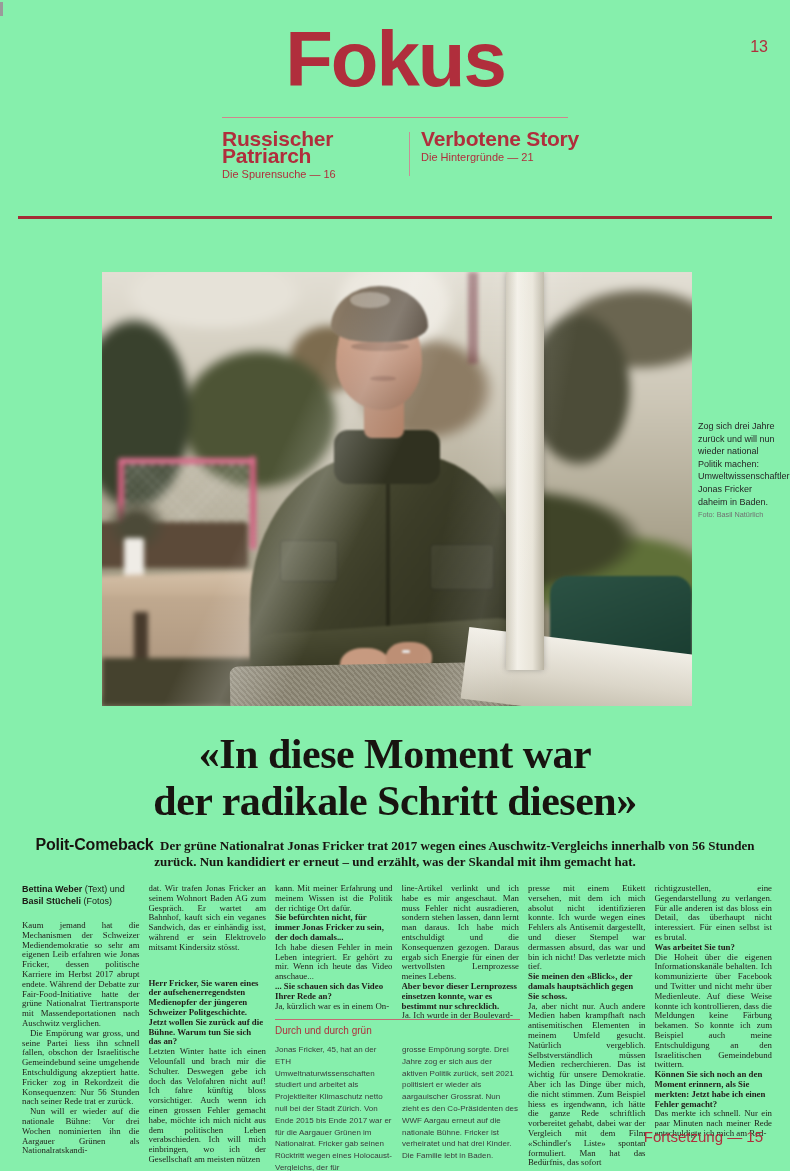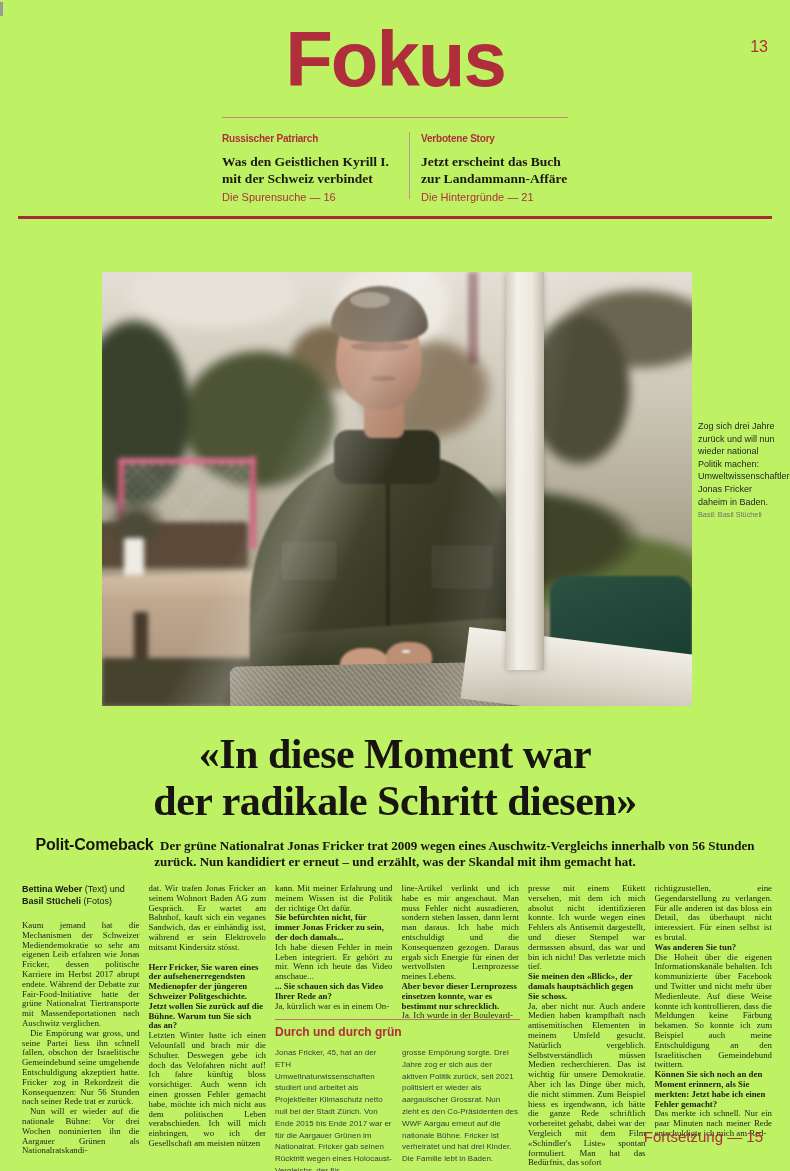--- a/index.html
+++ b/index.html
@@ -4,38 +4,38 @@
 <style>
   :root{
     --accent-red:#b02e3c;
     --rule-red:#a42c35;
     --light-red:#d2858c;
     --divider:#c79096;
     --ink:#211c18;
   }
   *{margin:0;padding:0;box-sizing:border-box;}
   html,body{background:#fff;}
-  .page{position:relative;width:790px;height:1171px;background:#bef264;overflow:hidden;
+  .page{position:relative;width:790px;height:1171px;background:#86efac;overflow:hidden;
         font-family:"Liberation Serif",serif;color:var(--ink);}
   .corner-mark{position:absolute;left:0;top:2px;width:3px;height:14px;background:#9a9a9a;}
 
   
   .masthead-title{position:absolute;left:0;top:18px;width:100%;text-align:center;
     font-family:"Liberation Sans",sans-serif;font-weight:bold;font-size:78px;line-height:82px;
     letter-spacing:-2px;color:var(--accent-red);}
   .pagenum{position:absolute;right:22px;top:34px;font-family:"Liberation Sans",sans-serif;
     font-size:16px;line-height:26px;color:var(--accent-red);}
 
   
   .teaser-rule{position:absolute;left:222px;top:117px;width:346px;height:1px;background:var(--light-red);}
   .teasers{position:absolute;left:222px;top:130px;width:360px;display:flex;}
   .t-divider{width:1px;background:var(--divider);margin:2px 11px 4px 11px;}
   .teaser{width:176px;}
   .teaser.second{width:160px;}
-  .t-title{font-family:"Liberation Sans",sans-serif;font-weight:bold;font-size:10px;line-height:17px;
+  .t-title{font-family:"Liberation Sans",sans-serif;font-weight:bold;font-size:21px;line-height:17px;
     color:var(--accent-red);letter-spacing:-0.2px;}
   .t-sub{margin-top:6px;font-weight:bold;font-size:13.5px;line-height:17px;color:#1c1814;}
   .t-link{margin-top:4px;font-family:"Liberation Sans",sans-serif;font-size:11px;color:var(--accent-red);}
 
   .section-rule{position:absolute;left:18px;top:216px;width:754px;height:3px;background:var(--rule-red);}
 
   
   .photo{position:absolute;left:102px;top:272px;width:590px;height:434px;overflow:hidden;background:#cdc7b7;}
   .photo *{position:absolute;}
   .ph-bg{inset:-8px;filter:blur(4px);
@@ -123,50 +123,48 @@
     font-size:13px;line-height:15.5px;color:#181410;}
   .kicker{font-family:"Liberation Sans",sans-serif;font-size:16px;letter-spacing:-0.2px;}
 
   
   .article{position:absolute;left:22px;top:884px;width:750px;height:287px;
     display:grid;grid-template-columns:repeat(6,1fr);column-gap:9px;}
   .col{overflow:hidden;font-size:8.8px;line-height:9.8px;text-align:justify;hyphens:auto;}
   .col p.para{margin:0;}
   .col p.q{font-weight:bold;text-align:left;}
   .col p.ind{text-indent:8px;}
-  .col p.gap{margin-top:10px;}
+  .col p.gap{margin-top:26px;}
   .byline{font-family:"Liberation Sans",sans-serif;font-size:9px;line-height:11.5px;margin-bottom:14px;
     text-align:left;color:#1c1814;}
   .infobox{position:absolute;left:253px;top:135px;width:245px;border-top:1.5px solid #c36a72;padding-top:5px;}
-  .ib-title{font-family:"Liberation Sans",sans-serif;font-weight:bold;font-size:12px;color:var(--accent-red);}
+  .ib-title{font-family:"Liberation Sans",sans-serif;font-weight:normal;font-size:10px;color:var(--accent-red);}
   .ib-cols{display:flex;column-gap:10px;margin-top:8px;}
   .ib-col{width:117px;font-family:"Liberation Sans",sans-serif;font-size:8px;line-height:11.8px;color:#3b3b3b;}
   .continuation{position:absolute;right:9px;top:244px;font-family:"Liberation Sans",sans-serif;
     font-size:15px;color:var(--accent-red);text-align:right;}
 </style>
 </head>
 <body>
 
 <div class="page">
   <div class="corner-mark"></div>
 
   <h1 class="masthead-title">Fokus</h1>
   <div class="pagenum">13</div>
 
   <div class="teaser-rule"></div>
   <div class="teasers">
     <div class="teaser">
       <div class="t-title">Russischer Patriarch</div>
-      <div class="t-sub">Was den Geistlichen Kyrill I. mit der Schweiz verbindet</div>
       <div class="t-link">Die Spurensuche — 16</div>
     </div>
     <div class="t-divider"></div>
     <div class="teaser second">
       <div class="t-title">Verbotene Story</div>
-      <div class="t-sub">Jetzt erscheint das Buch zur Landammann-Affäre</div>
       <div class="t-link">Die Hintergründe — 21</div>
     </div>
   </div>
 
   <div class="section-rule"></div>
 
   <figure class="photo">
     <div class="ph-bg"></div>
     <div class="ph-mid">
       <div class="goal-net"></div>
@@ -205,26 +203,26 @@
       <div class="moss"></div>
       <div class="sill-white"></div>
       <div class="frame-bar"></div>
       <div class="reflect-maroon"></div>
       <div class="glass-glare"></div>
     </div>
   </figure>
 
   <div class="caption">
     <div>Zog sich drei Jahre zurück und will nun wieder national Politik machen: Umweltwissenschaftler Jonas Fricker daheim in Baden.</div>
-    <div class="credit">Basil: Basil Stücheli</div>
+    <div class="credit">Foto: Basil Natürlich</div>
   </div>
 
   <h2 class="headline"><span>«In diese Moment war</span><br><span>der radikale Schritt diesen»</span></h2>
 
-  <p class="lead"><b class="kicker">Polit-Comeback</b>&nbsp;&nbsp;<span>Der grüne Nationalrat Jonas Fricker trat 2009 wegen eines Auschwitz-Vergleichs innerhalb von 56 Stunden zurück. Nun kandidiert er erneut – und erzählt, was der Skandal mit ihm gemacht hat.</span></p>
+  <p class="lead"><b class="kicker">Polit-Comeback</b>&nbsp;&nbsp;<span>Der grüne Nationalrat Jonas Fricker trat 2017 wegen eines Auschwitz-Vergleichs innerhalb von 56 Stunden zurück. Nun kandidiert er erneut – und erzählt, was der Skandal mit ihm gemacht hat.</span></p>
 
   <div class="article">
     <div class="col">
       <div class="byline">
         <div><b>Bettina Weber</b><span> (Text) und</span></div>
         <div><b>Basil Stücheli</b><span> (Fotos)</span></div>
       </div>
       <div>
           <p class="para">Kaum jemand hat die Mechanismen der Schweizer Mediendemokratie so sehr am eigenen Leib erfahren wie Jonas Fricker, dessen politische Karriere im Herbst 2017 abrupt endete. Während der Debatte zur Fair-Food-Initiative hatte der grüne Nationalrat Tiertransporte mit Massendeportationen nach Auschwitz verglichen.</p>
           <p class="para ind">Die Empörung war gross, und seine Partei liess ihn schnell fallen, obschon der Israelitische Gemeindebund seine umgehende Entschuldigung akzeptiert hatte. Fricker zog in Rekordzeit die Konsequenzen: Nur 56 Stunden nach seiner Rede trat er zurück.</p>
@@ -248,21 +246,21 @@
         <p class="para q">Aber bevor dieser Lernprozess einsetzen konnte, war es bestimmt nur schrecklich.</p>
         <p class="para">Ja. Ich wurde in der Boulevard-</p>
       </div>
     <div class="col">
         <p class="para">presse mit einem Etikett versehen, mit dem ich mich absolut nicht identifizieren konnte. Ich wurde wegen eines Fehlers als Antisemit dargestellt, und dieser Stempel war dermassen absurd, das war und bin ich nicht! Das verletzte mich tief.</p>
         <p class="para q">Sie meinen den «Blick», der damals hauptsächlich gegen Sie schoss.</p>
         <p class="para">Ja, aber nicht nur. Auch andere Medien haben krampfhaft nach antisemitischen Elementen in meinem Umfeld gesucht. Natürlich vergeblich. Selbstverständlich müssen Medien recherchieren. Das ist wichtig für unsere Demokratie. Aber ich las Dinge über mich, die nicht stimmen. Zum Beispiel hiess es irgendwann, ich hätte die ganze Rede schriftlich vorbereitet gehabt, dabei war der Vergleich mit dem Film «Schindler's Liste» spontan formuliert. Man hat das Bedürfnis, das sofort</p>
       </div>
     <div class="col">
         <p class="para">richtigzustellen, eine Gegendarstellung zu verlangen. Für alle anderen ist das bloss ein Detail, das überhaupt nicht interessiert. Für einen selbst ist es brutal.</p>
-        <p class="para q">Was anderen Sie tun?</p>
+        <p class="para q">Was arbeitet Sie tun?</p>
         <p class="para">Die Hoheit über die eigenen Informationskanäle behalten. Ich kommunizierte über Facebook und Twitter und nicht mehr über Medienleute. Auf diese Weise konnte ich kontrollieren, dass die Meldungen keine Färbung bekamen. So konnte ich zum Beispiel auch meine Entschuldigung an den Israelitischen Gemeindebund twittern.</p>
         <p class="para q">Können Sie sich noch an den Moment erinnern, als Sie merkten: Jetzt habe ich einen Fehler gemacht?</p>
         <p class="para">Das merkte ich schnell. Nur ein paar Minuten nach meiner Rede entschuldigte ich mich am Red-</p>
       </div>
 
     <aside class="infobox">
       <div class="ib-title">Durch und durch grün</div>
       <div class="ib-cols">
         <div class="ib-col">Jonas Fricker, 45, hat an der ETH Umweltnaturwissenschaften studiert und arbeitet als Projektleiter Klimaschutz netto null bei der Stadt Zürich. Von Ende 2015 bis Ende 2017 war er für die Aargauer Grünen im Nationalrat. Fricker gab seinen Rücktritt wegen eines Holocaust-Vergleichs, der für</div>
         <div class="ib-col">grosse Empörung sorgte. Drei Jahre zog er sich aus der aktiven Politik zurück, seit 2021 politisiert er wieder als aargauischer Grossrat. Nun zieht es den Co-Präsidenten des WWF Aargau erneut auf die nationale Bühne. Fricker ist verheiratet und hat drei Kinder. Die Familie lebt in Baden.</div>

